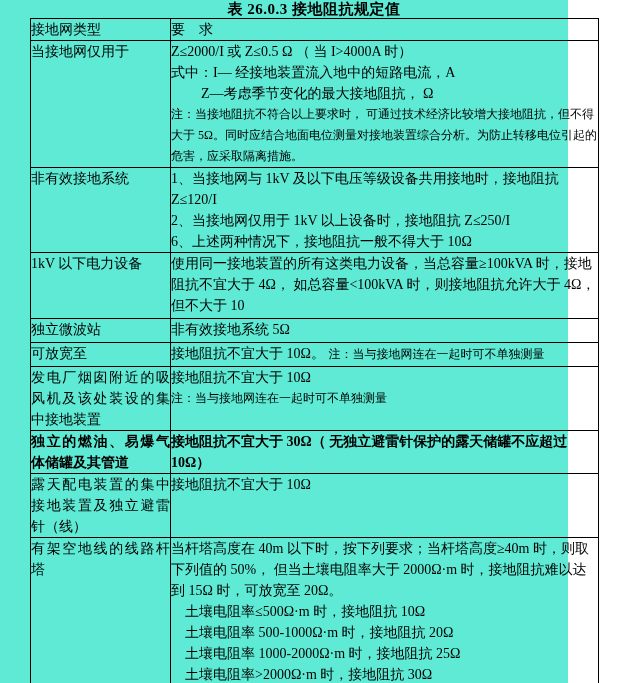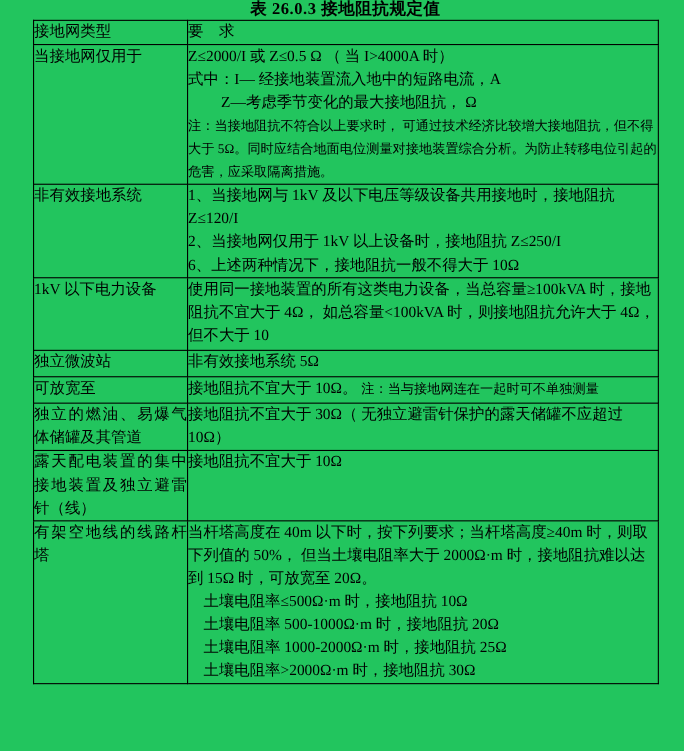--- a/index.html
+++ b/index.html
@@ -1,21 +1,21 @@
 <!DOCTYPE html>
 <html lang="zh"><head>
 <meta charset="utf-8">
 <style>
   html,body{margin:0;padding:0;background:#ffffff;}
   body{
     width:622px;height:683px;overflow:hidden;
     font-family:"Liberation Serif","DejaVu Serif",serif;
     color:#000;
   }
-  .page{position:relative;width:622px;height:683px;background:#22c55e;}
+  .page{position:relative;width:568px;height:683px;background:#5eead4;}
   .doc-title{
     position:absolute;left:30px;top:1px;width:568px;
     text-align:center;font-weight:bold;font-size:15px;line-height:16px;
     letter-spacing:0.5px;
   }
   table.spec{
     position:absolute;left:30px;top:18px;width:568px;
     border-collapse:collapse;table-layout:fixed;
   }
   table.spec td{
@@ -29,21 +29,21 @@
   .note-inline{font-size:12px;}
   .ind1{padding-left:14px;}
   .ind2{padding-left:30px;}
   tr.hdr{height:22px;}
   tr.hr0{height:126px;}
   tr.hr1{height:84px;}
   tr.hr2{height:66px;}
   tr.hr3{height:24px;}
   tr.hr4{height:24px;}
   tr.hr5{height:63px;}
-  tr.hr6{height:42px;}
+  tr.hr6{height:42px;font-weight:bold;}
   tr.hr7{height:63px;margin-top:20px;}
   tr.hr8{height:147px;}
 </style>
 </head>
 <body>
 
 <div class="page">
 
   <div class="doc-title">表 26.0.3 接地阻抗规定值</div>
 
@@ -91,20 +91,27 @@
       <tr class="hr4">
         <td class="c1">可放宽至</td>
         <td class="c2">
           <div class="ln">
             <span>接地阻抗不宜大于 10Ω。</span>
             <span class="note-inline">注：当与接地网连在一起时可不单独测量</span>
           </div>
         </td>
       </tr>
 
+      <tr class="hr5">
+        <td class="c1">发电厂烟囱附近的吸风机及该处装设的集中接地装置</td>
+        <td class="c2">
+          <div class="ln">接地阻抗不宜大于 10Ω</div>
+          <div class="ln note">注：当与接地网连在一起时可不单独测量</div>
+        </td>
+      </tr>
 
       <tr class="hr6">
         <td class="c1">独立的燃油、易爆气体储罐及其管道</td>
         <td class="c2">
           <div class="ln">接地阻抗不宜大于 30Ω（ 无独立避雷针保护的露天储罐不应超过 10Ω）</div>
         </td>
       </tr>
 
       <tr class="hr7">
         <td class="c1">露天配电装置的集中接地装置及独立避雷针（线）</td>

